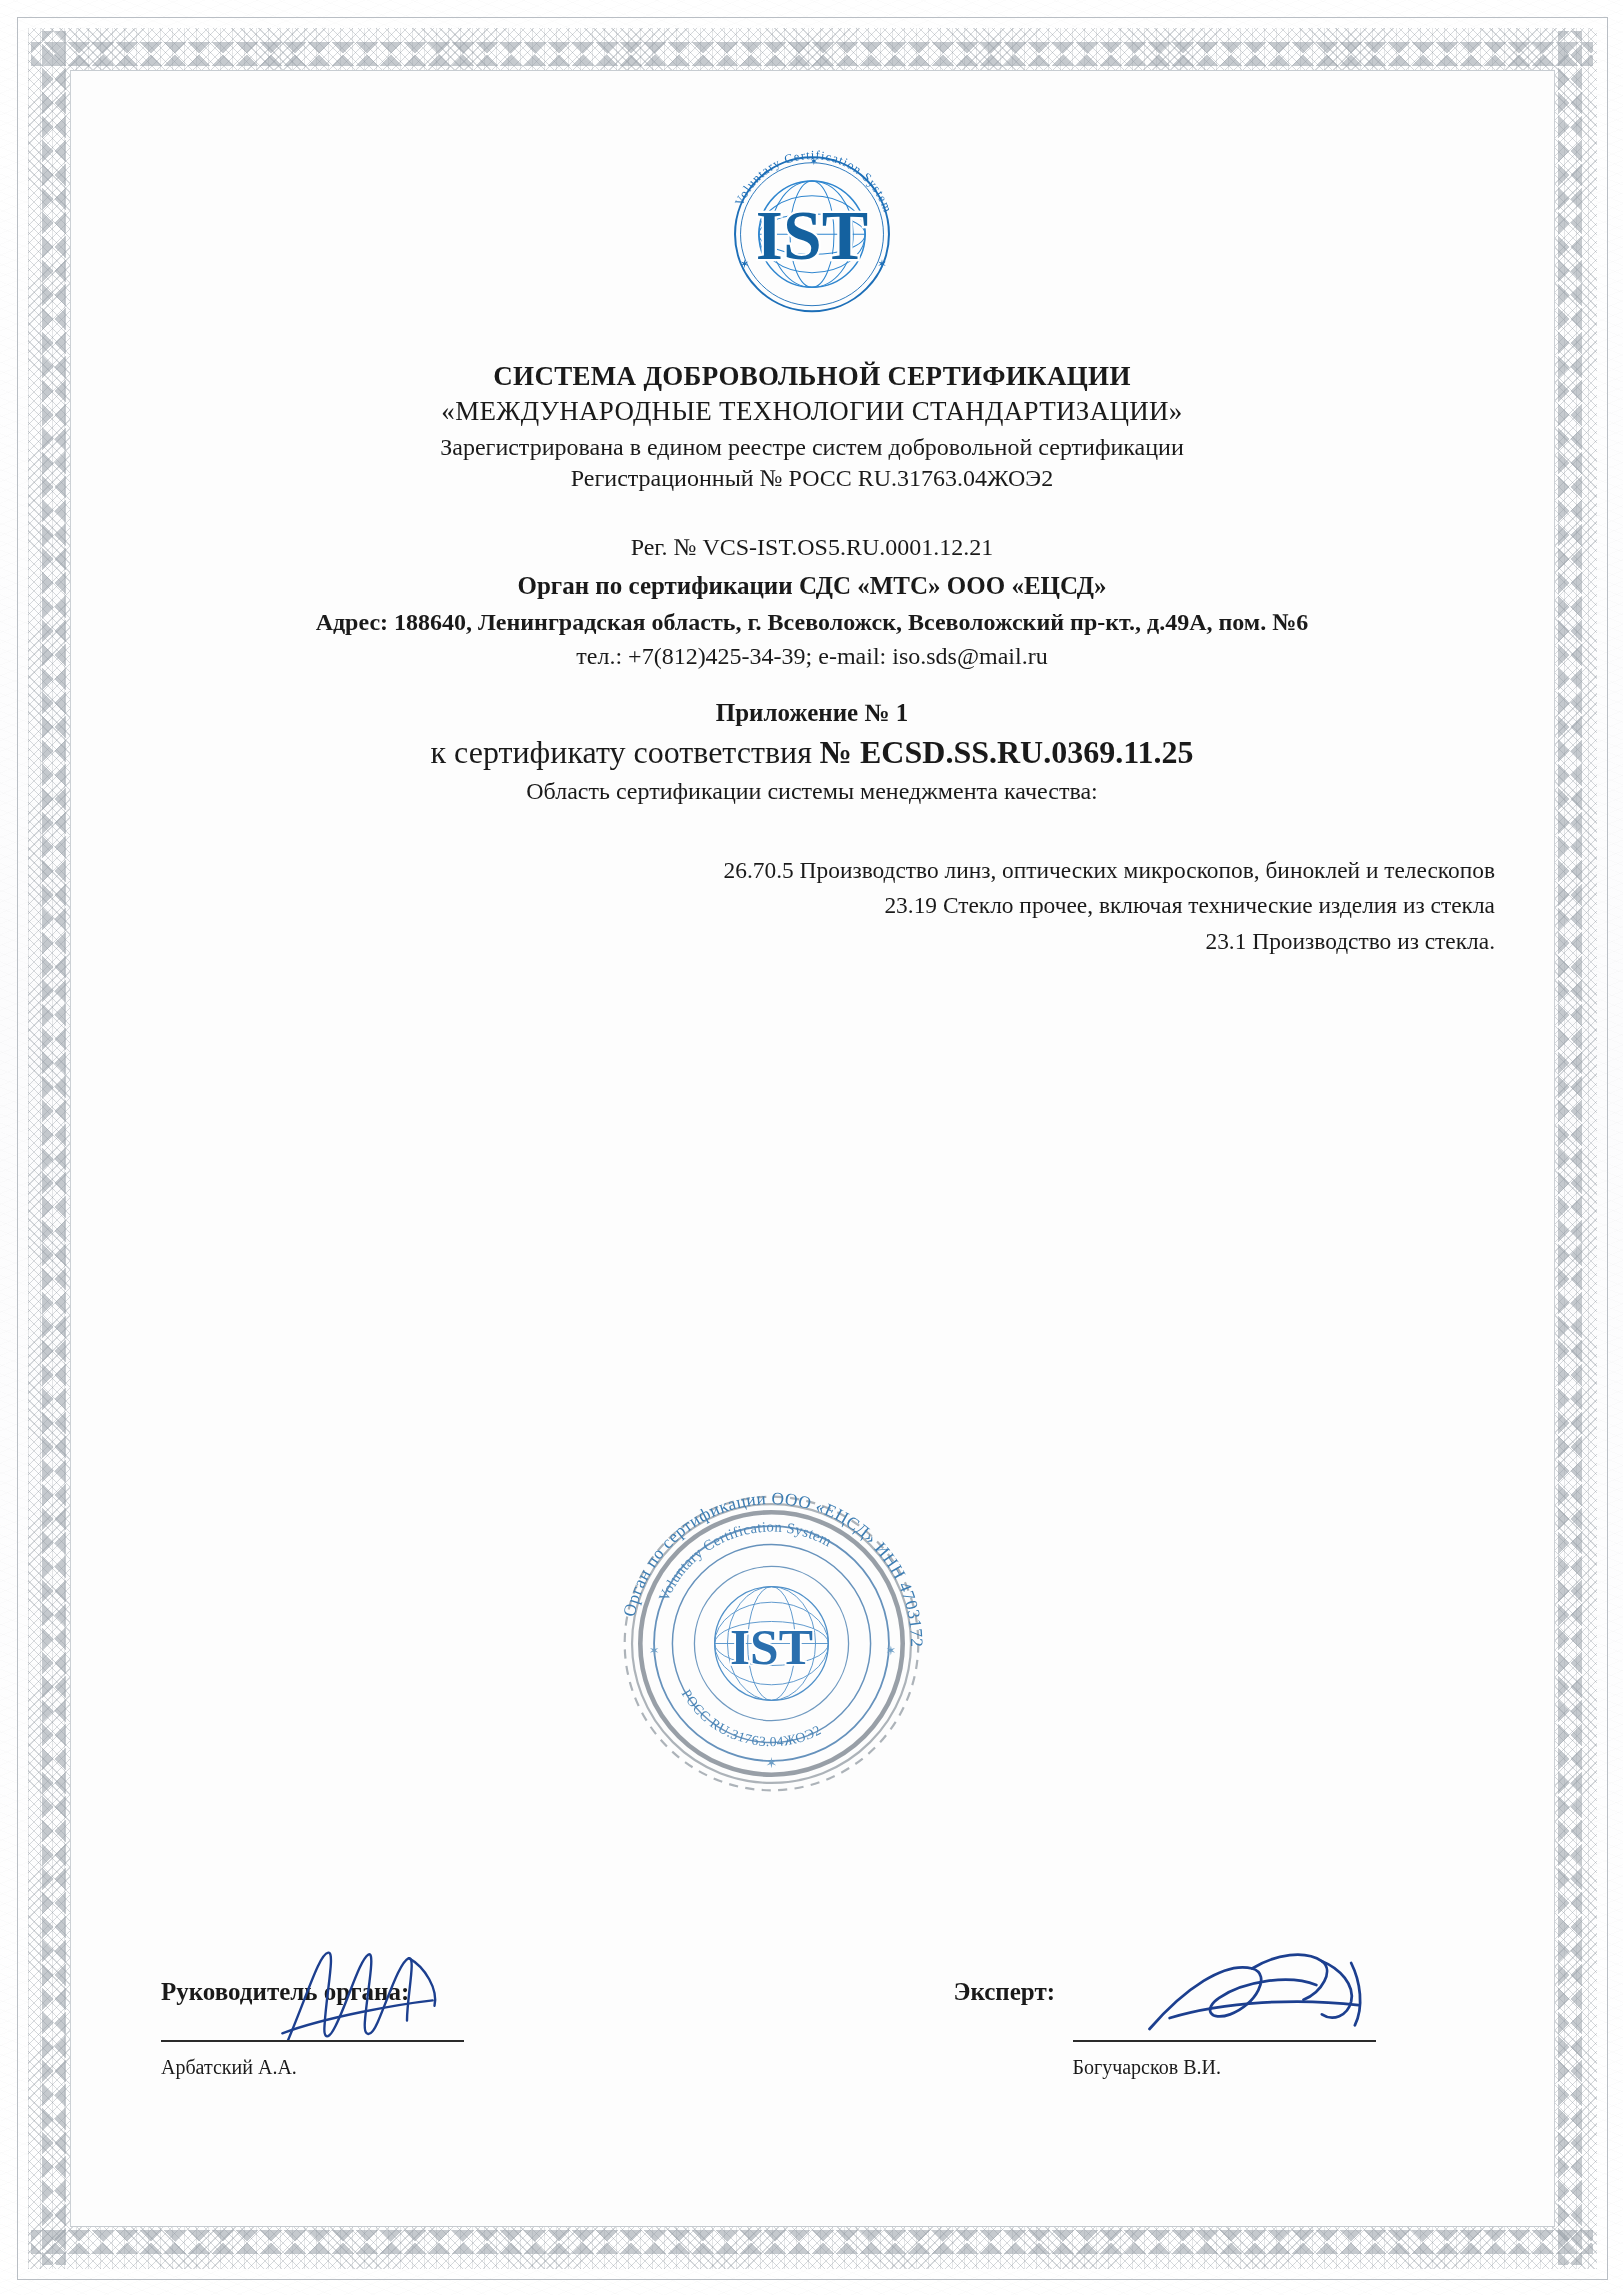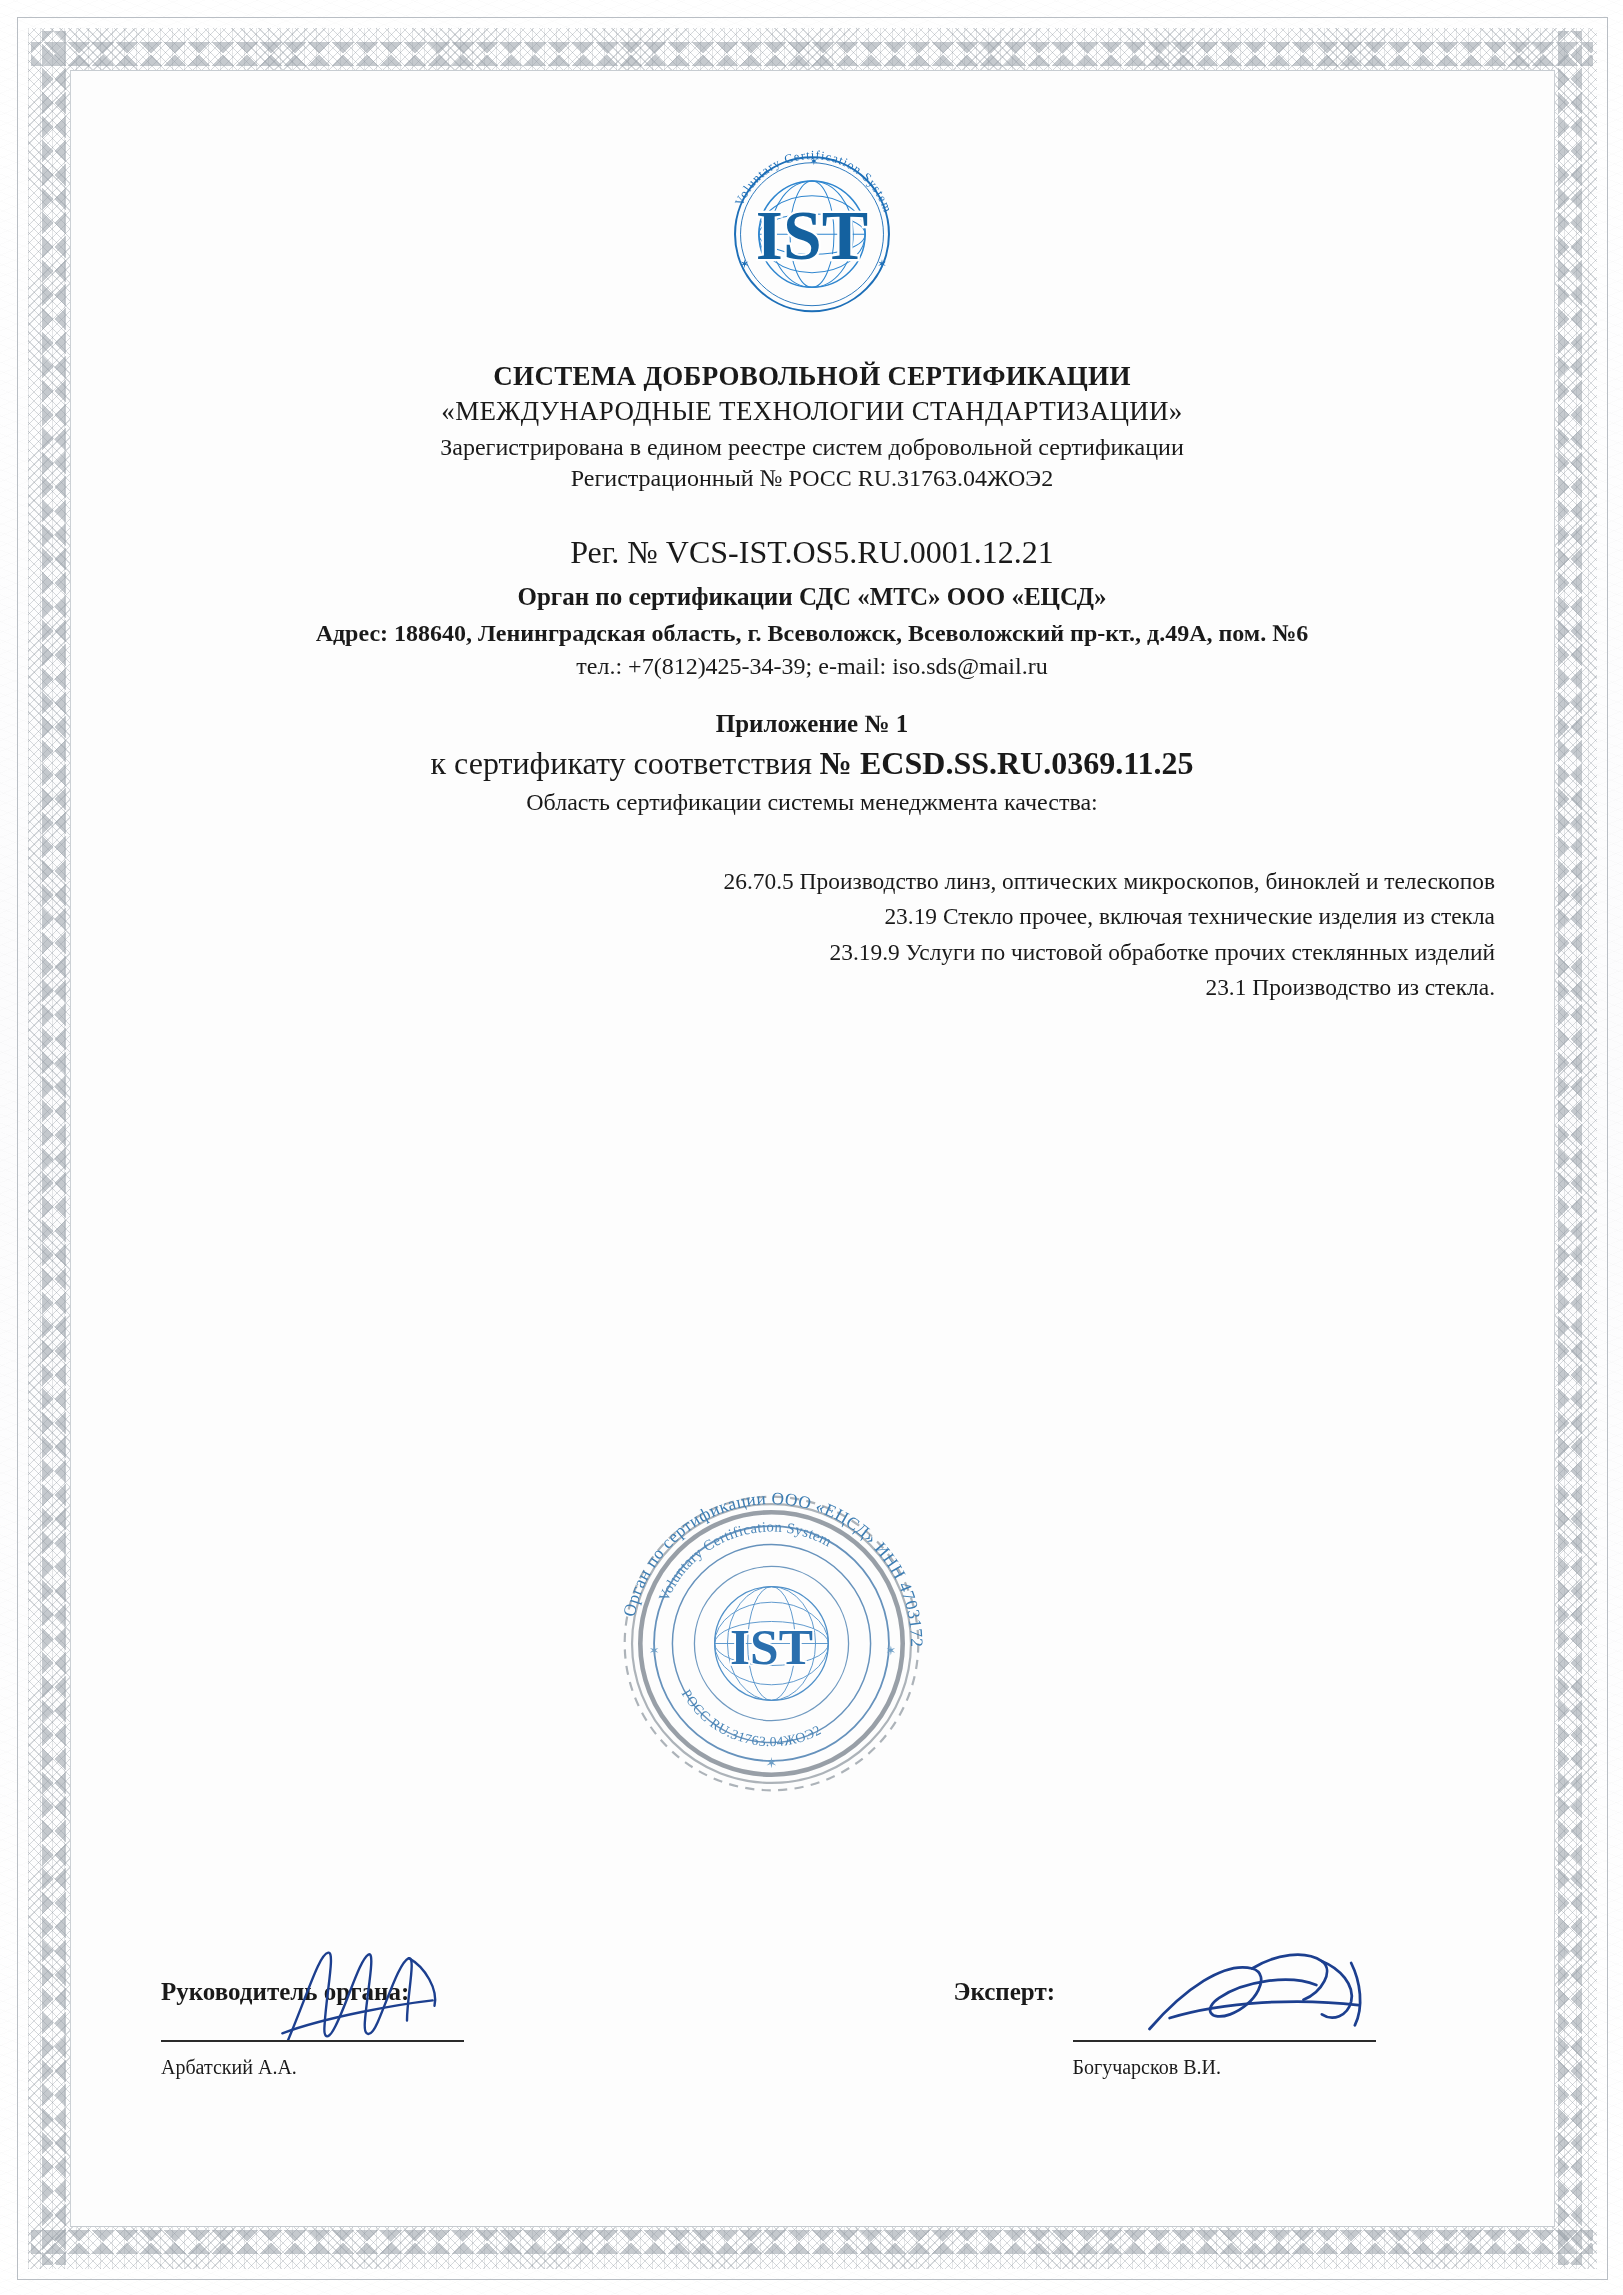--- a/index.html
+++ b/index.html
@@ -122,21 +122,21 @@
   }
   .hdr-4 {
     font-size: 24px;
     line-height: 1.3;
   }
 
   .block-gap-lg { height: 37px; }
   .block-gap-md { height: 26px; }
 
   .reg-no {
-    font-size: 32px;
+    font-size: 24px;
     line-height: 1.35;
   }
   .org-name {
     font-size: 25px;
     font-weight: bold;
     line-height: 1.35;
     margin-top: 5.5px;
   }
   .addr {
     font-size: 24px;
@@ -288,21 +288,20 @@
 
     <div class="annex-title">Приложение № 1</div>
     <div class="annex-sub">
       <span>к сертификату соответствия </span><b>№ ECSD.SS.RU.0369.11.25</b>
     </div>
     <div class="annex-scope">Область сертификации системы менеджмента качества:</div>
 
     <div class="scope-list">
       <div>26.70.5 Производство линз, оптических микроскопов, биноклей и телескопов</div>
       <div>23.19 Стекло прочее, включая технические изделия из стекла</div>
-      <div>23.19.9 Услуги по чистовой обработке прочих стеклянных изделий</div>
       <div>23.1 Производство из стекла.</div>
     </div>
   </div>
 
   <div class="seal-wrap">
     <svg viewBox="0 0 400 400" width="367" height="367" aria-hidden="true">
       <defs>
         <path id="sealOuterTop" d="M 200,200 m -152,0 a 152,152 0 1,1 304,0" transform="rotate(-12 200 200)"></path>
         <path id="sealOuterTopText" d="M 48,200 A 152,152 0 0 1 352,200"></path>
         <path id="sealInnerTopText" d="M 78,200 A 122,122 0 0 1 322,200"></path>

